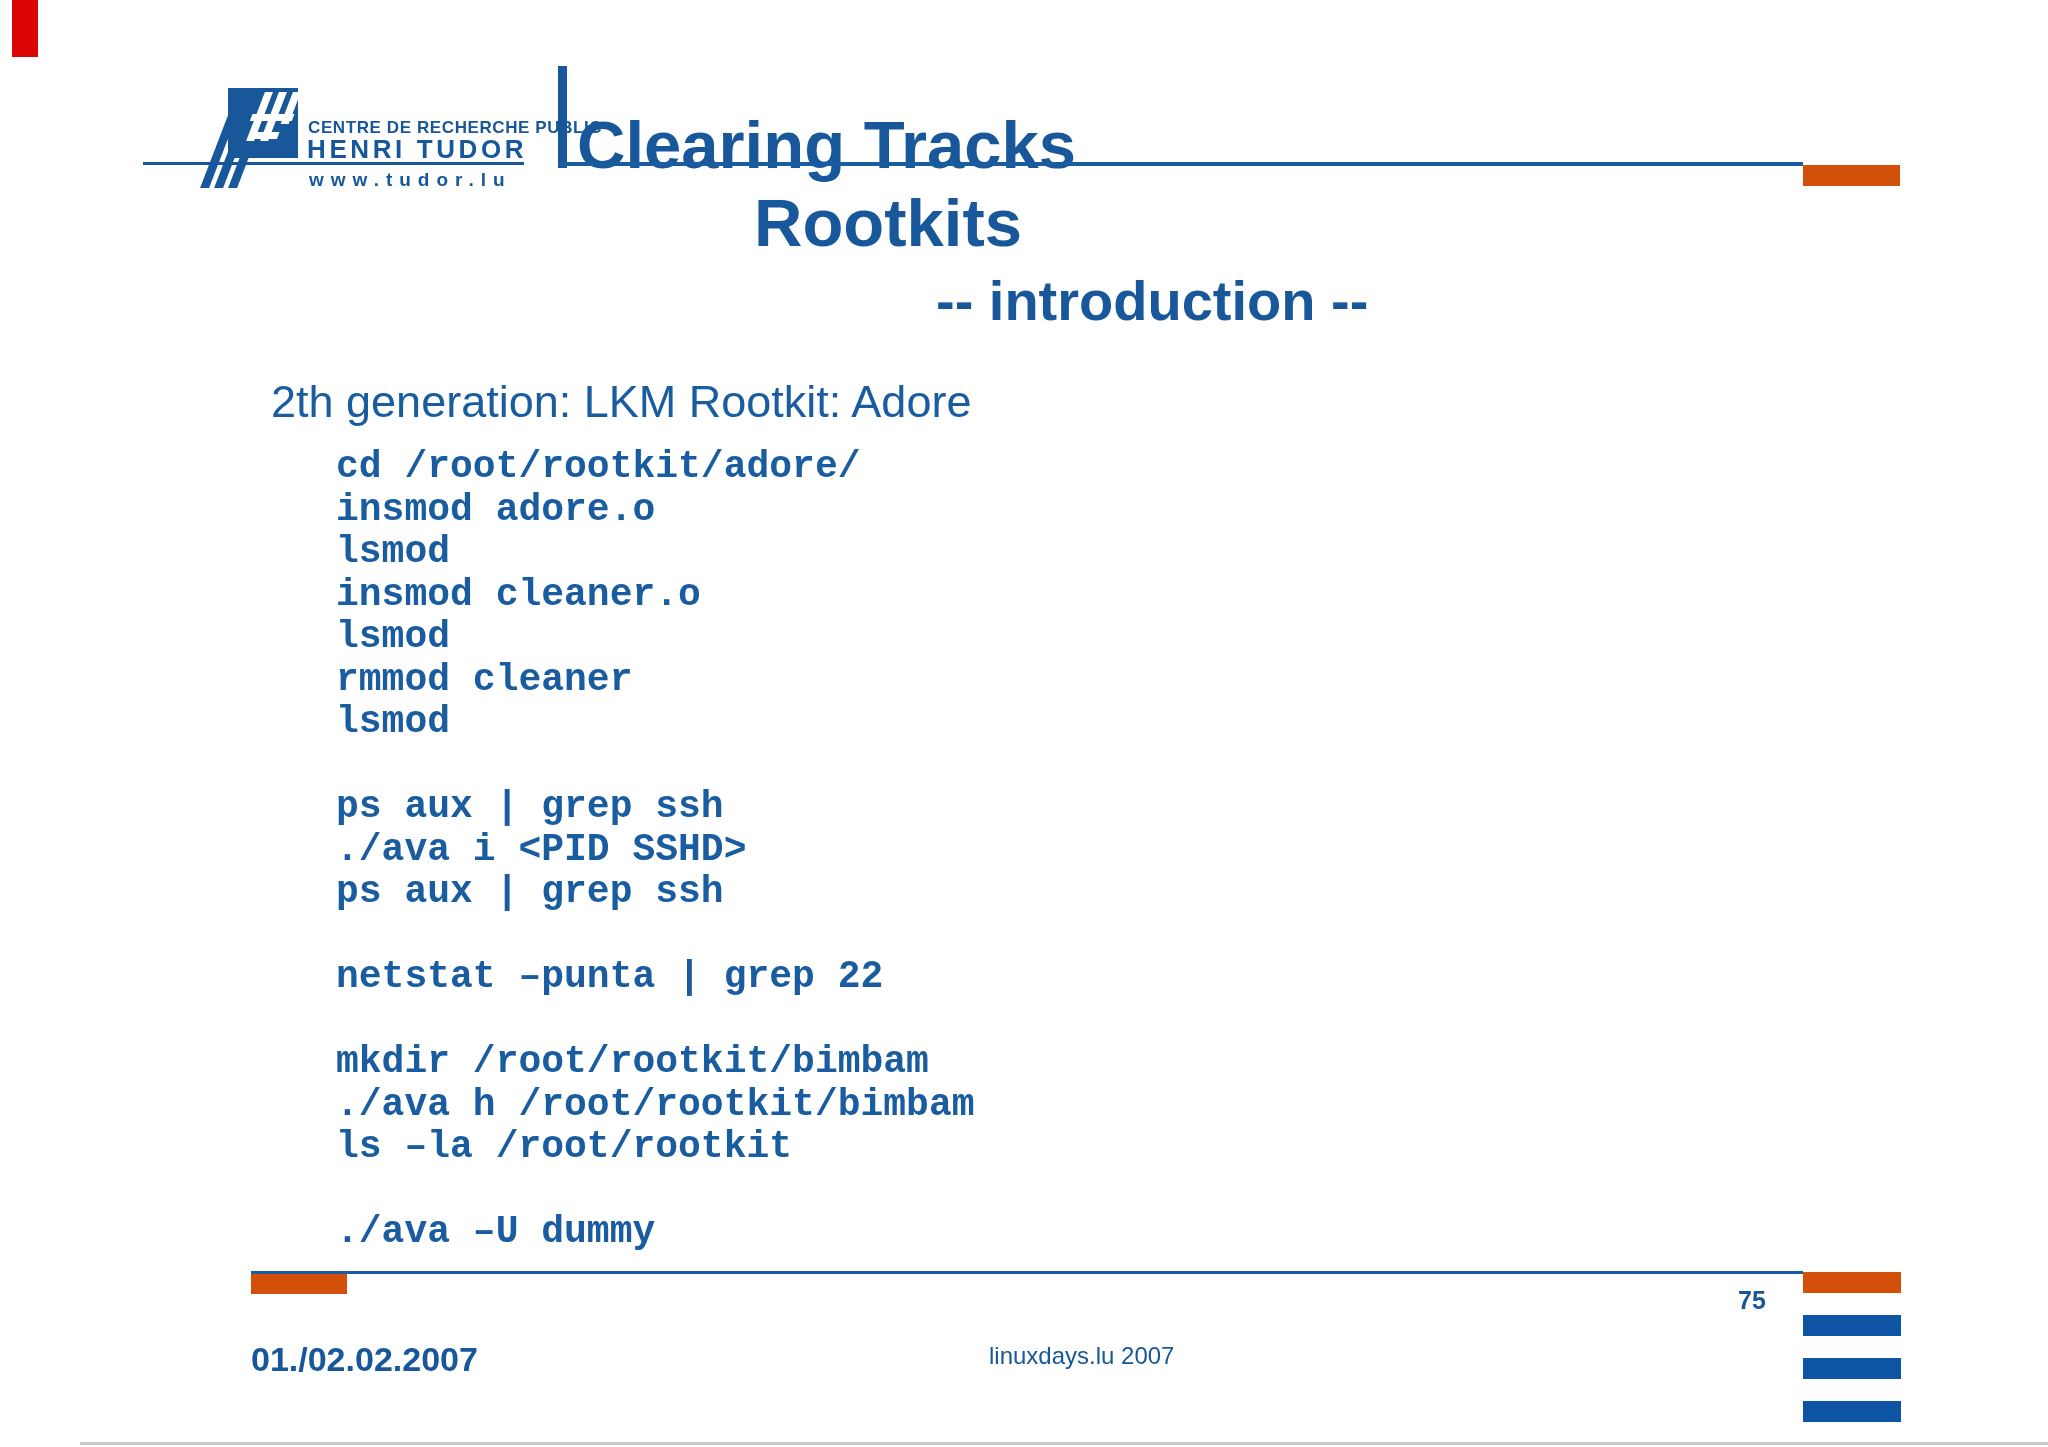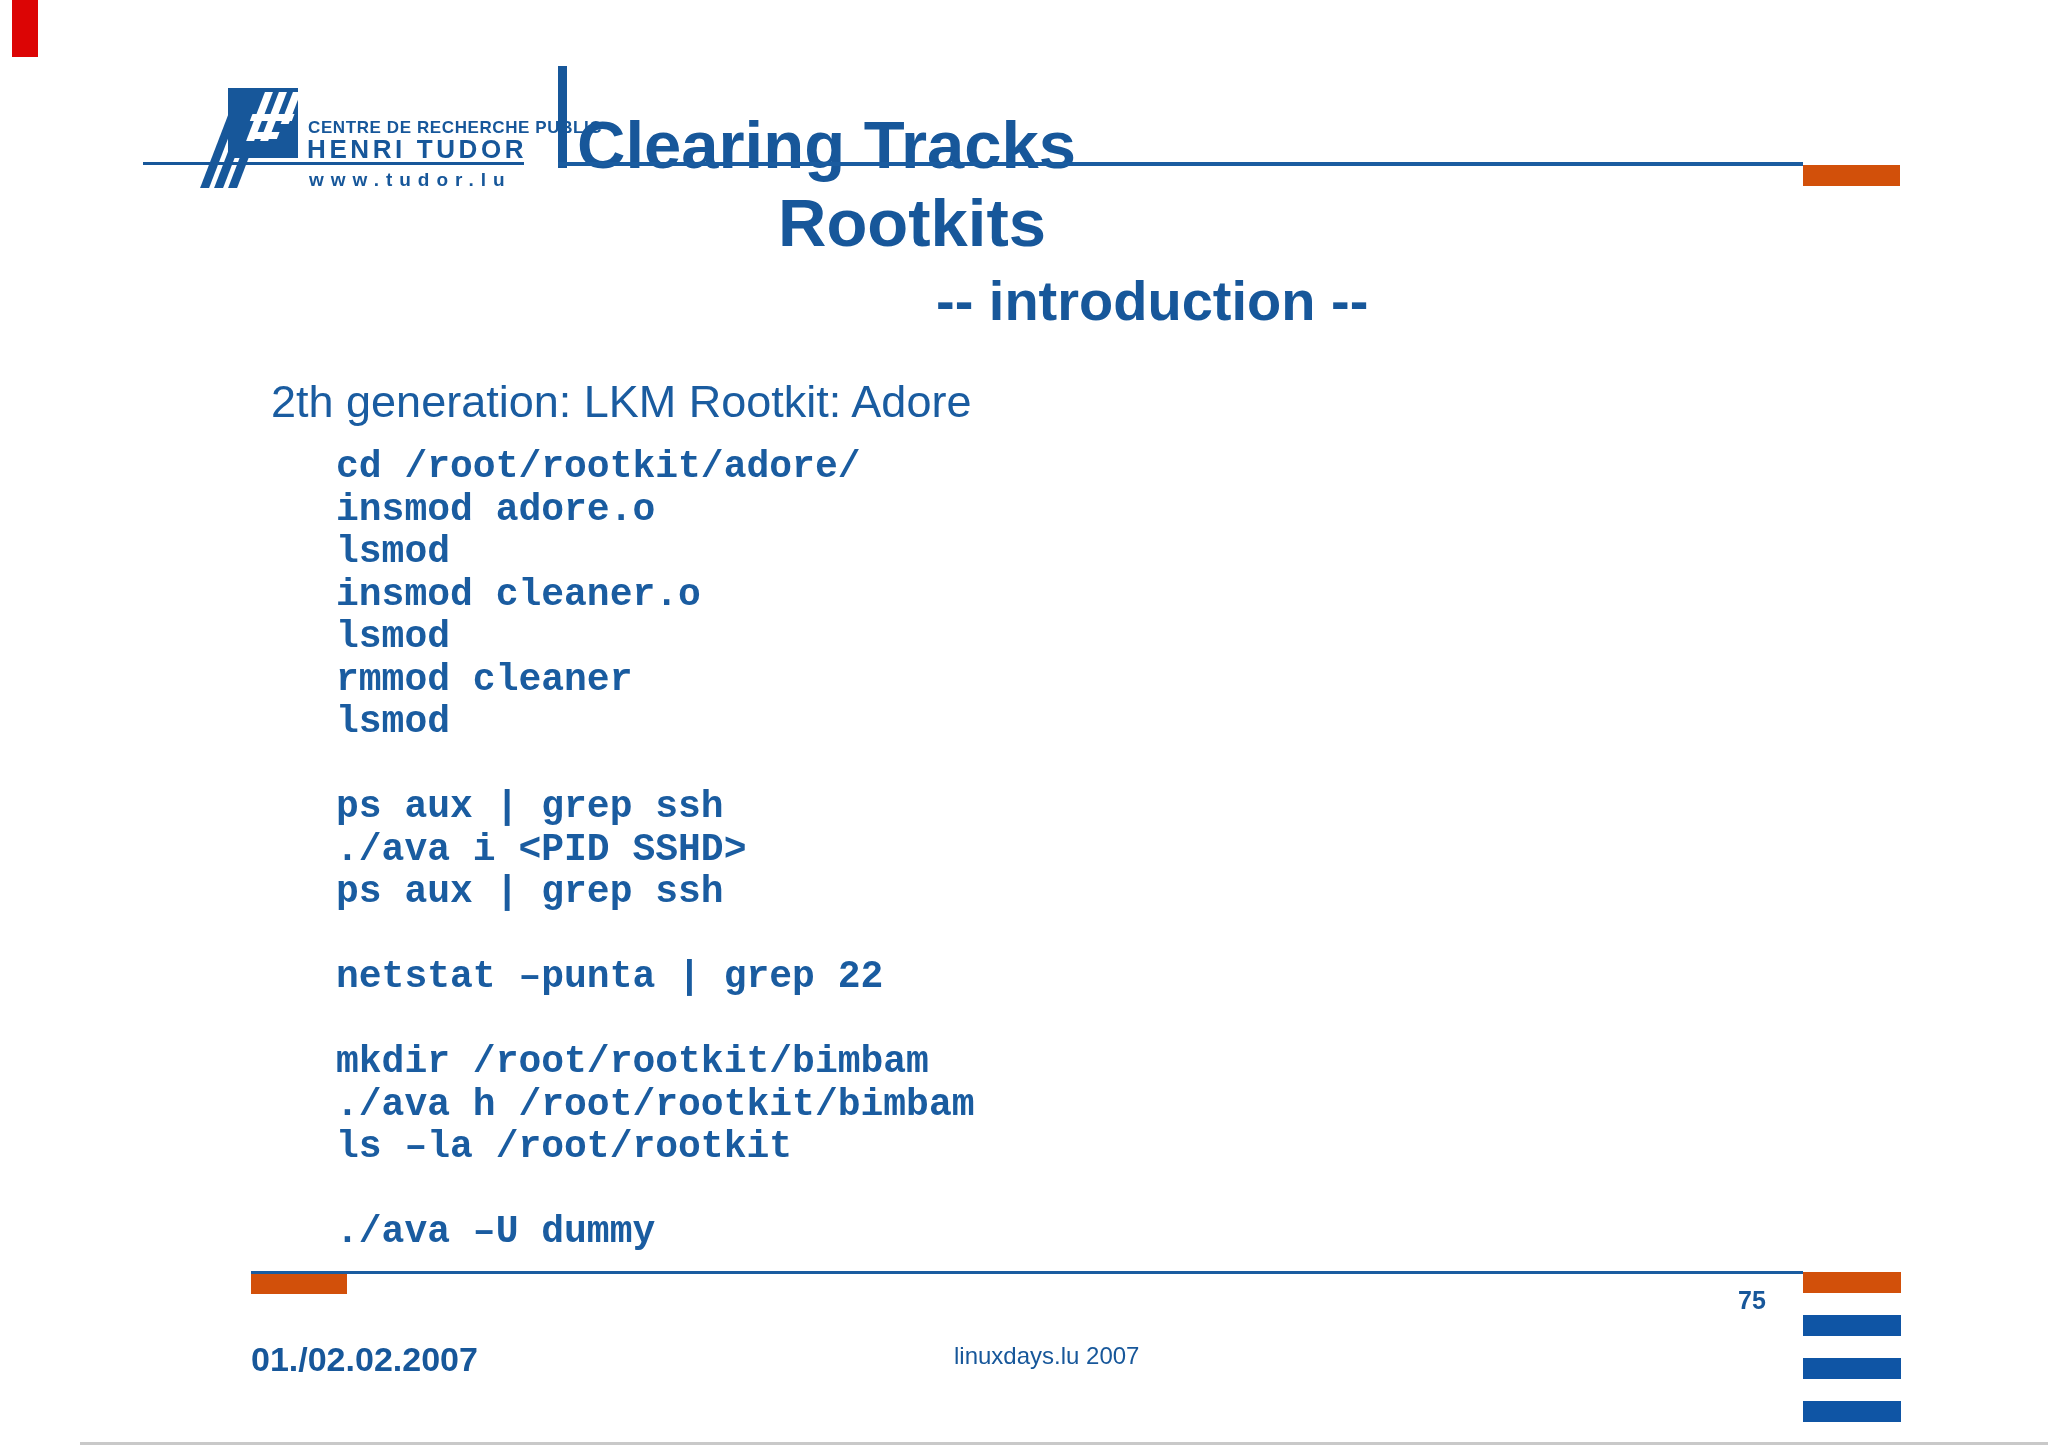--- a/index.html
+++ b/index.html
@@ -12,37 +12,37 @@
   #logo-mark{left:178px;top:84px;width:125px;height:104px;}
   #logo-org{left:308px;top:118px;font-size:17px;font-weight:600;letter-spacing:0.6px;color:#17579A;white-space:nowrap;}
   #logo-name{left:307px;top:134px;font-size:26px;font-weight:bold;letter-spacing:3.6px;color:#17579A;white-space:nowrap;}
   #logo-rule{left:143px;top:162px;width:381px;height:3px;background:#17579A;}
   #logo-url{left:309px;top:169px;font-size:19px;font-weight:bold;letter-spacing:7px;color:#17579A;white-space:nowrap;}
   
   #title-bar{left:558px;top:66px;width:9px;height:102px;background:#17579A;}
   #page-title{left:577px;top:106px;font-size:67px;font-weight:bold;color:#17579A;white-space:nowrap;}
   #header-rule{left:558px;top:162px;width:1245px;height:4px;background:#1A5CA0;}
   #header-orange{left:1803px;top:165px;width:97px;height:21px;background:#D2500A;}
-  #page-subtitle{left:754px;top:184px;font-size:67px;font-weight:bold;color:#17579A;white-space:nowrap;margin-left:24px;}
+  #page-subtitle{left:754px;top:184px;font-size:67px;font-weight:bold;color:#17579A;white-space:nowrap;}
   #page-tagline{left:936px;top:268px;font-size:56px;font-weight:bold;color:#17579A;white-space:nowrap;}
   
   #section-heading{left:271px;top:376px;font-size:45px;font-weight:normal;color:#1A5CA0;white-space:nowrap;}
   #code-block{left:336px;top:446px;font-family:"Liberation Mono",monospace;
               font-size:38px;font-weight:bold;line-height:42.5px;color:#1A5CA0;
               white-space:pre;}
   
   #footer-rule{left:251px;top:1271px;width:1552px;height:3px;background:#1A5CA0;}
   #footer-orange-left{left:251px;top:1274px;width:96px;height:20px;background:#D2500A;}
   .fr-bar{left:1803px;width:98px;height:21px;}
   #fr-bar-0{top:1272px;background:#D2500A;}
   #fr-bar-1{top:1315px;background:#0F55A5;}
   #fr-bar-2{top:1358px;background:#0F55A5;}
   #fr-bar-3{top:1401px;background:#0F55A5;}
   #footer-date{left:251px;top:1340px;font-size:34px;font-weight:bold;color:#17579A;white-space:nowrap;}
-  #footer-event{left:954px;top:1342px;font-size:24px;color:#17579A;white-space:nowrap;}
+  #footer-event{left:989px;top:1342px;font-size:24px;color:#17579A;white-space:nowrap;}
   #footer-page{left:1738px;top:1286px;font-size:25px;font-weight:bold;color:#17579A;}
   #bottom-edge{left:80px;top:1442px;width:1968px;height:3px;background:#C9C9C9;}
 </style>
 </head>
 <body>
 
 <div class="abs" id="red-bar"></div>
 
 <svg class="abs" id="logo-mark" viewBox="0 0 125 104" xmlns="http://www.w3.org/2000/svg">
   <g transform="skewX(-21)" fill="#17579A">

